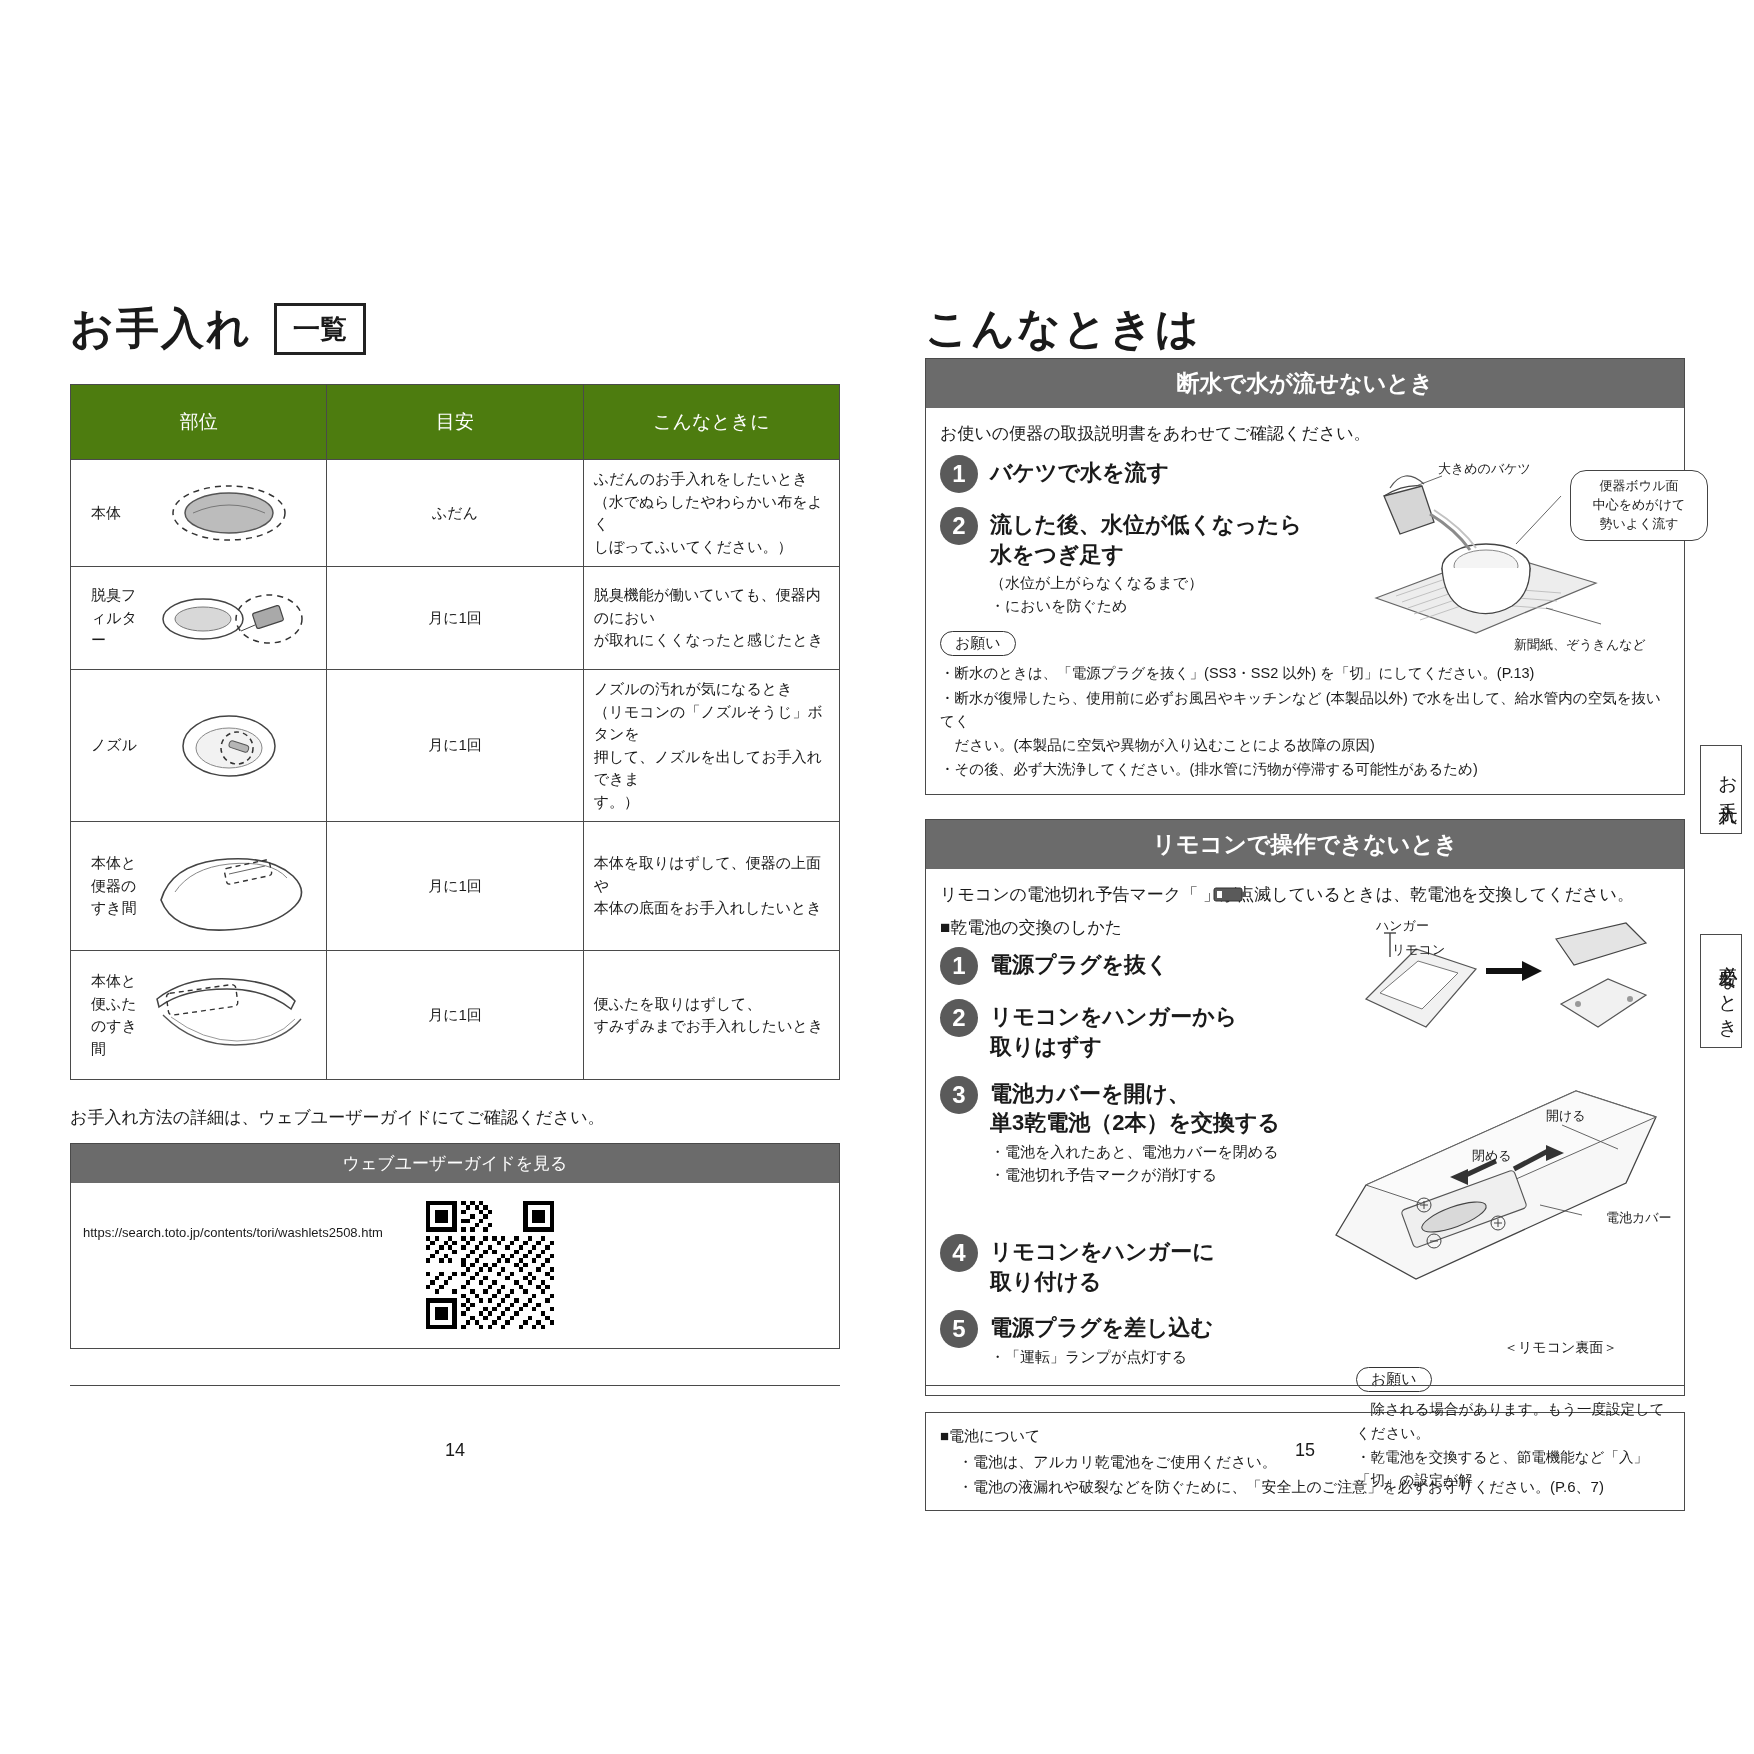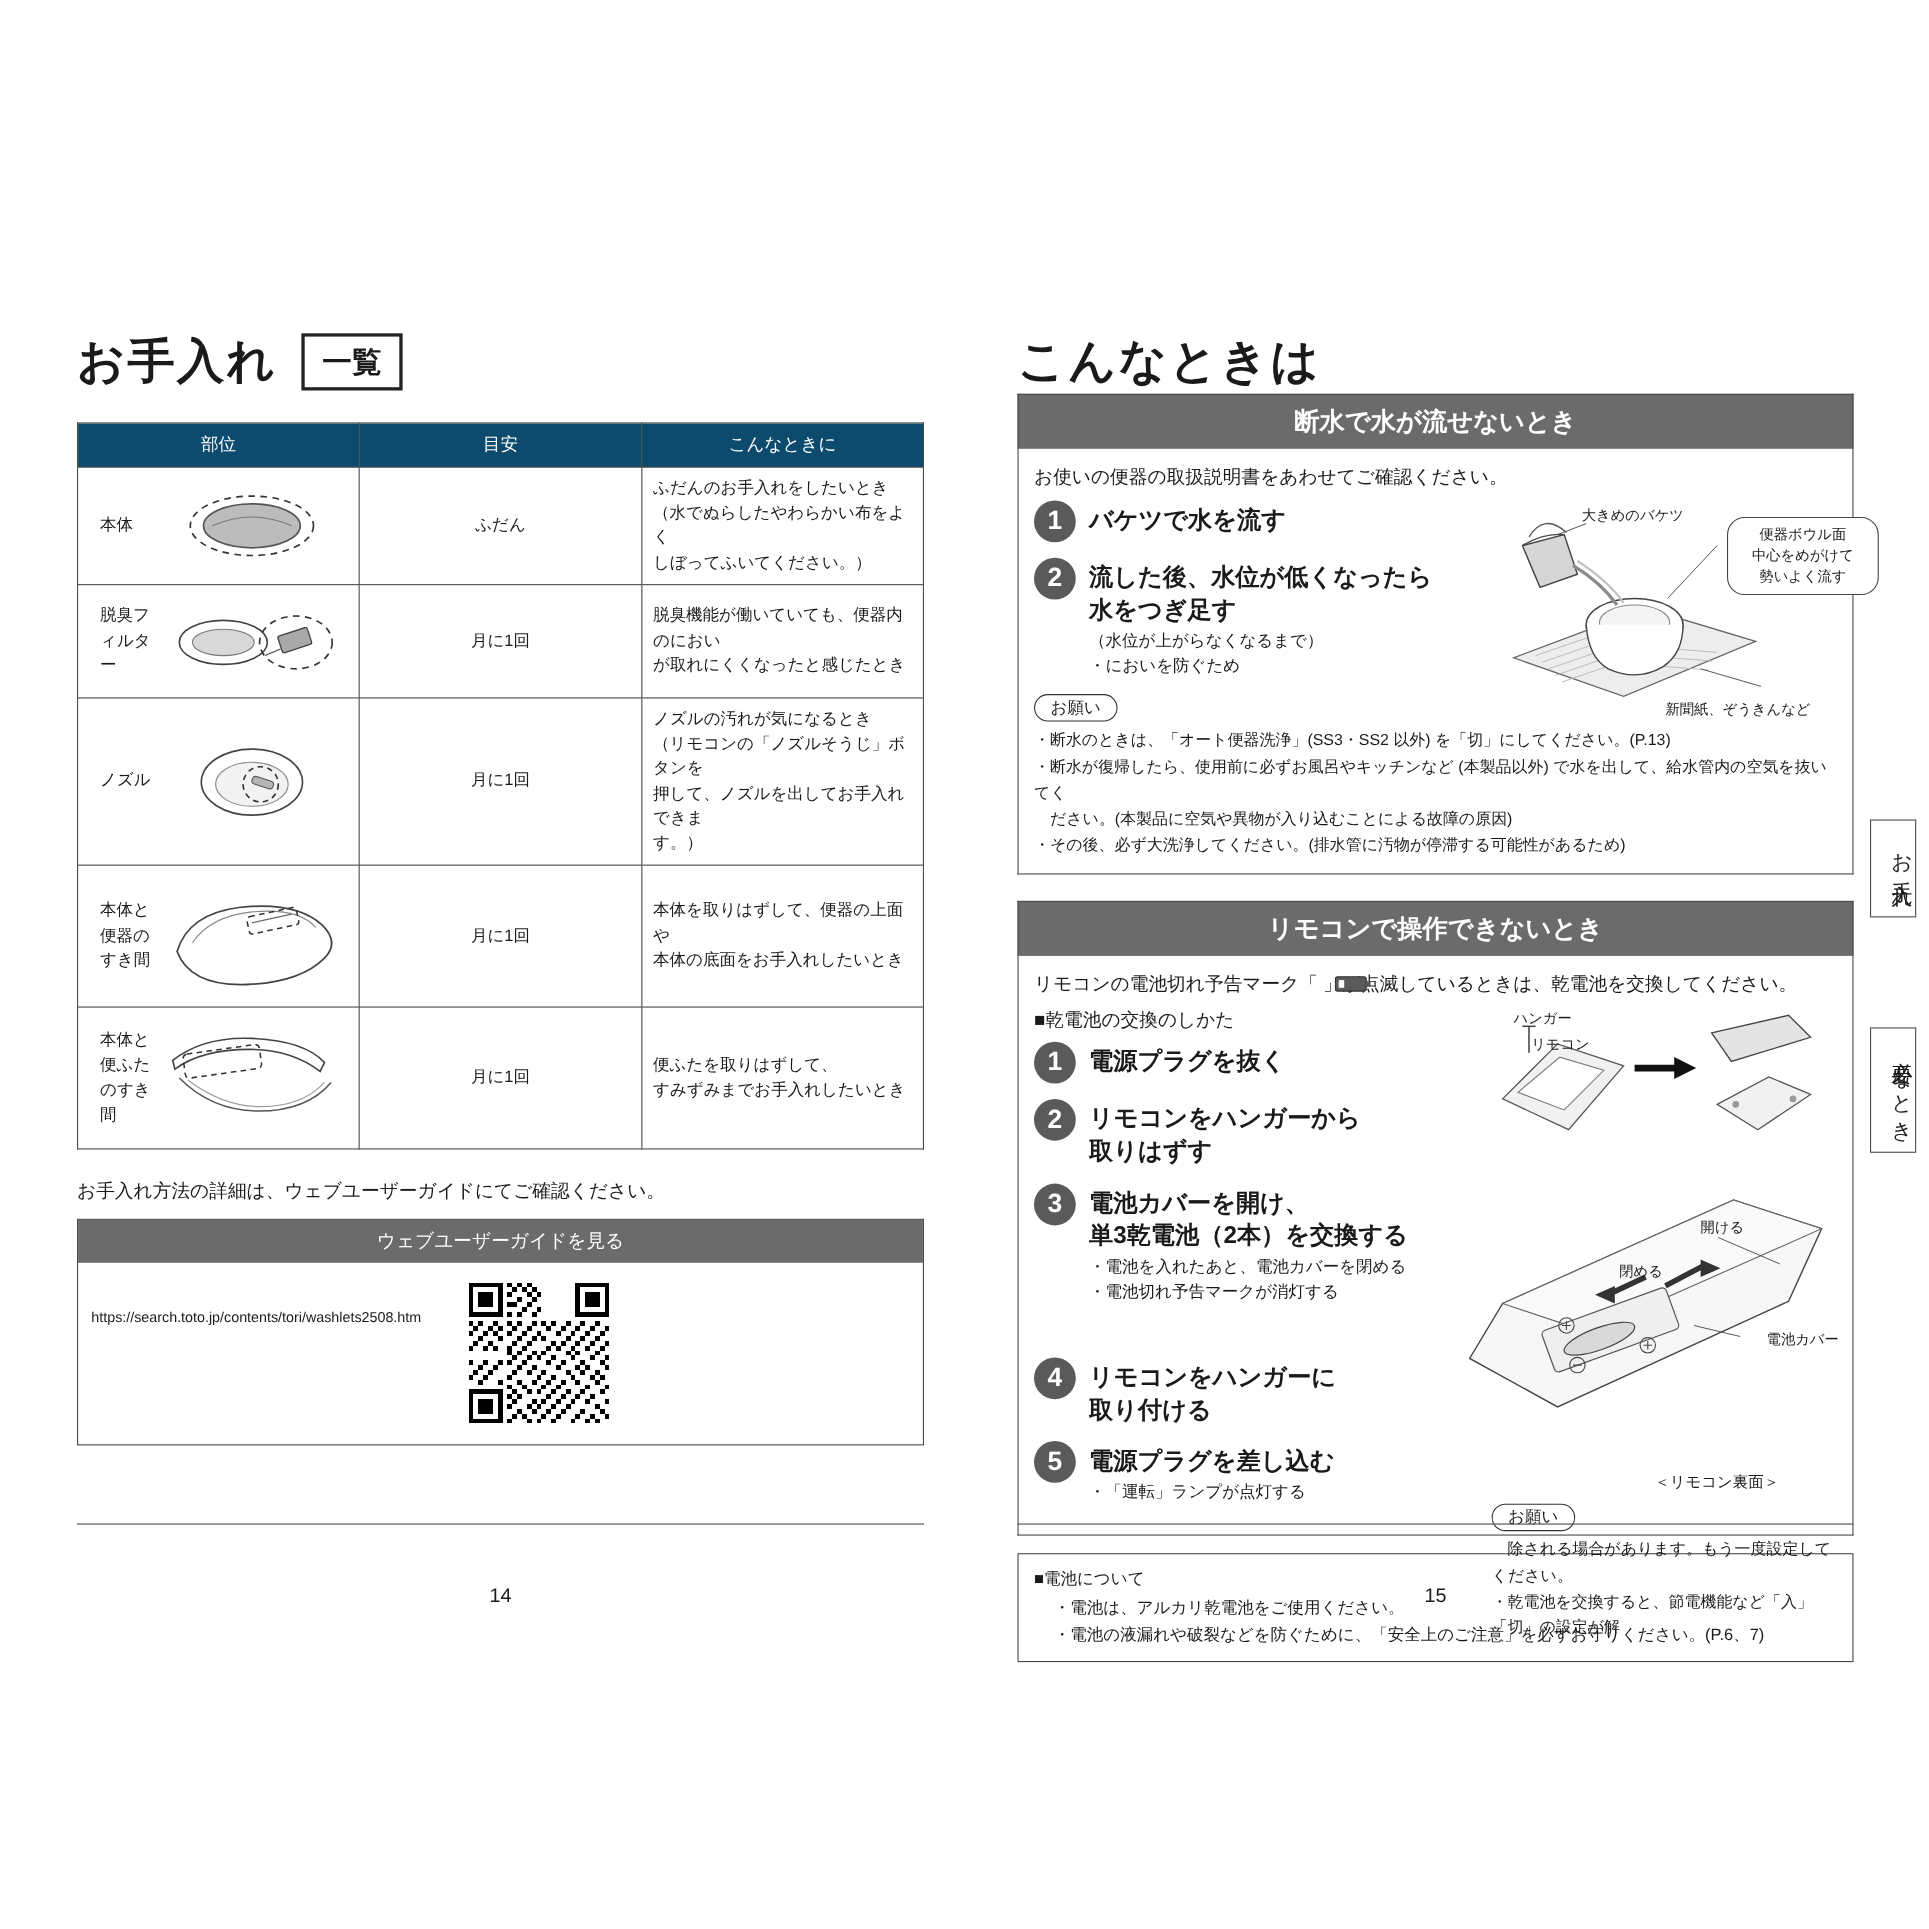--- a/index.html
+++ b/index.html
@@ -44,25 +44,25 @@
     padding: 5px 16px;
     font-size: 27px;
     font-weight: bold;
   }
   table.care-table {
     border-collapse: collapse;
     width: 770px;
     table-layout: fixed;
   }
   table.care-table th {
-    background: #0c4a6e;
+    background: #4d7c0f;
     color: #ffffff;
-    font-size: 16px;
+    font-size: 19px;
     font-weight: normal;
-    padding: 9px 0;
+    padding: 24px 0;
     border: 1.5px solid #4a4a4a;
     text-align: center;
   }
   table.care-table td {
     border: 1.5px solid #4a4a4a;
     font-size: 15px;
     vertical-align: middle;
     padding: 8px 10px;
     line-height: 1.5;
   }
@@ -689,21 +689,21 @@
         </div>
         <div class="lbl" style="left:512px; top:52px;">大きめのバケツ</div>
         <div class="callout" style="left:644px; top:62px; width:120px; white-space:pre-line;">便器ボウル面
 中心をめがけて
 勢いよく流す</div>
         <div class="lbl" style="left:588px; top:228px;">新聞紙、ぞうきんなど</div>
 
         <div style="margin-top:4px">
           <div class="req-badge">お願い</div>
           <div class="bullets">
-            <div>・断水のときは、「オート便器洗浄」(SS3・SS2 以外) を「切」にしてください。(P.13)</div>
+            <div>・断水のときは、「電源プラグを抜く」(SS3・SS2 以外) を「切」にしてください。(P.13)</div>
             <div>・断水が復帰したら、使用前に必ずお風呂やキッチンなど (本製品以外) で水を出して、給水管内の空気を抜いてく</div>
             <div>　ださい。(本製品に空気や異物が入り込むことによる故障の原因)</div>
             <div>・その後、必ず大洗浄してください。(排水管に汚物が停滞する可能性があるため)</div>
           </div>
         </div>
       </div>
     </div>
 
     <div style="margin-top:24px">
       <div class="section-head">リモコンで操作できないとき</div>

